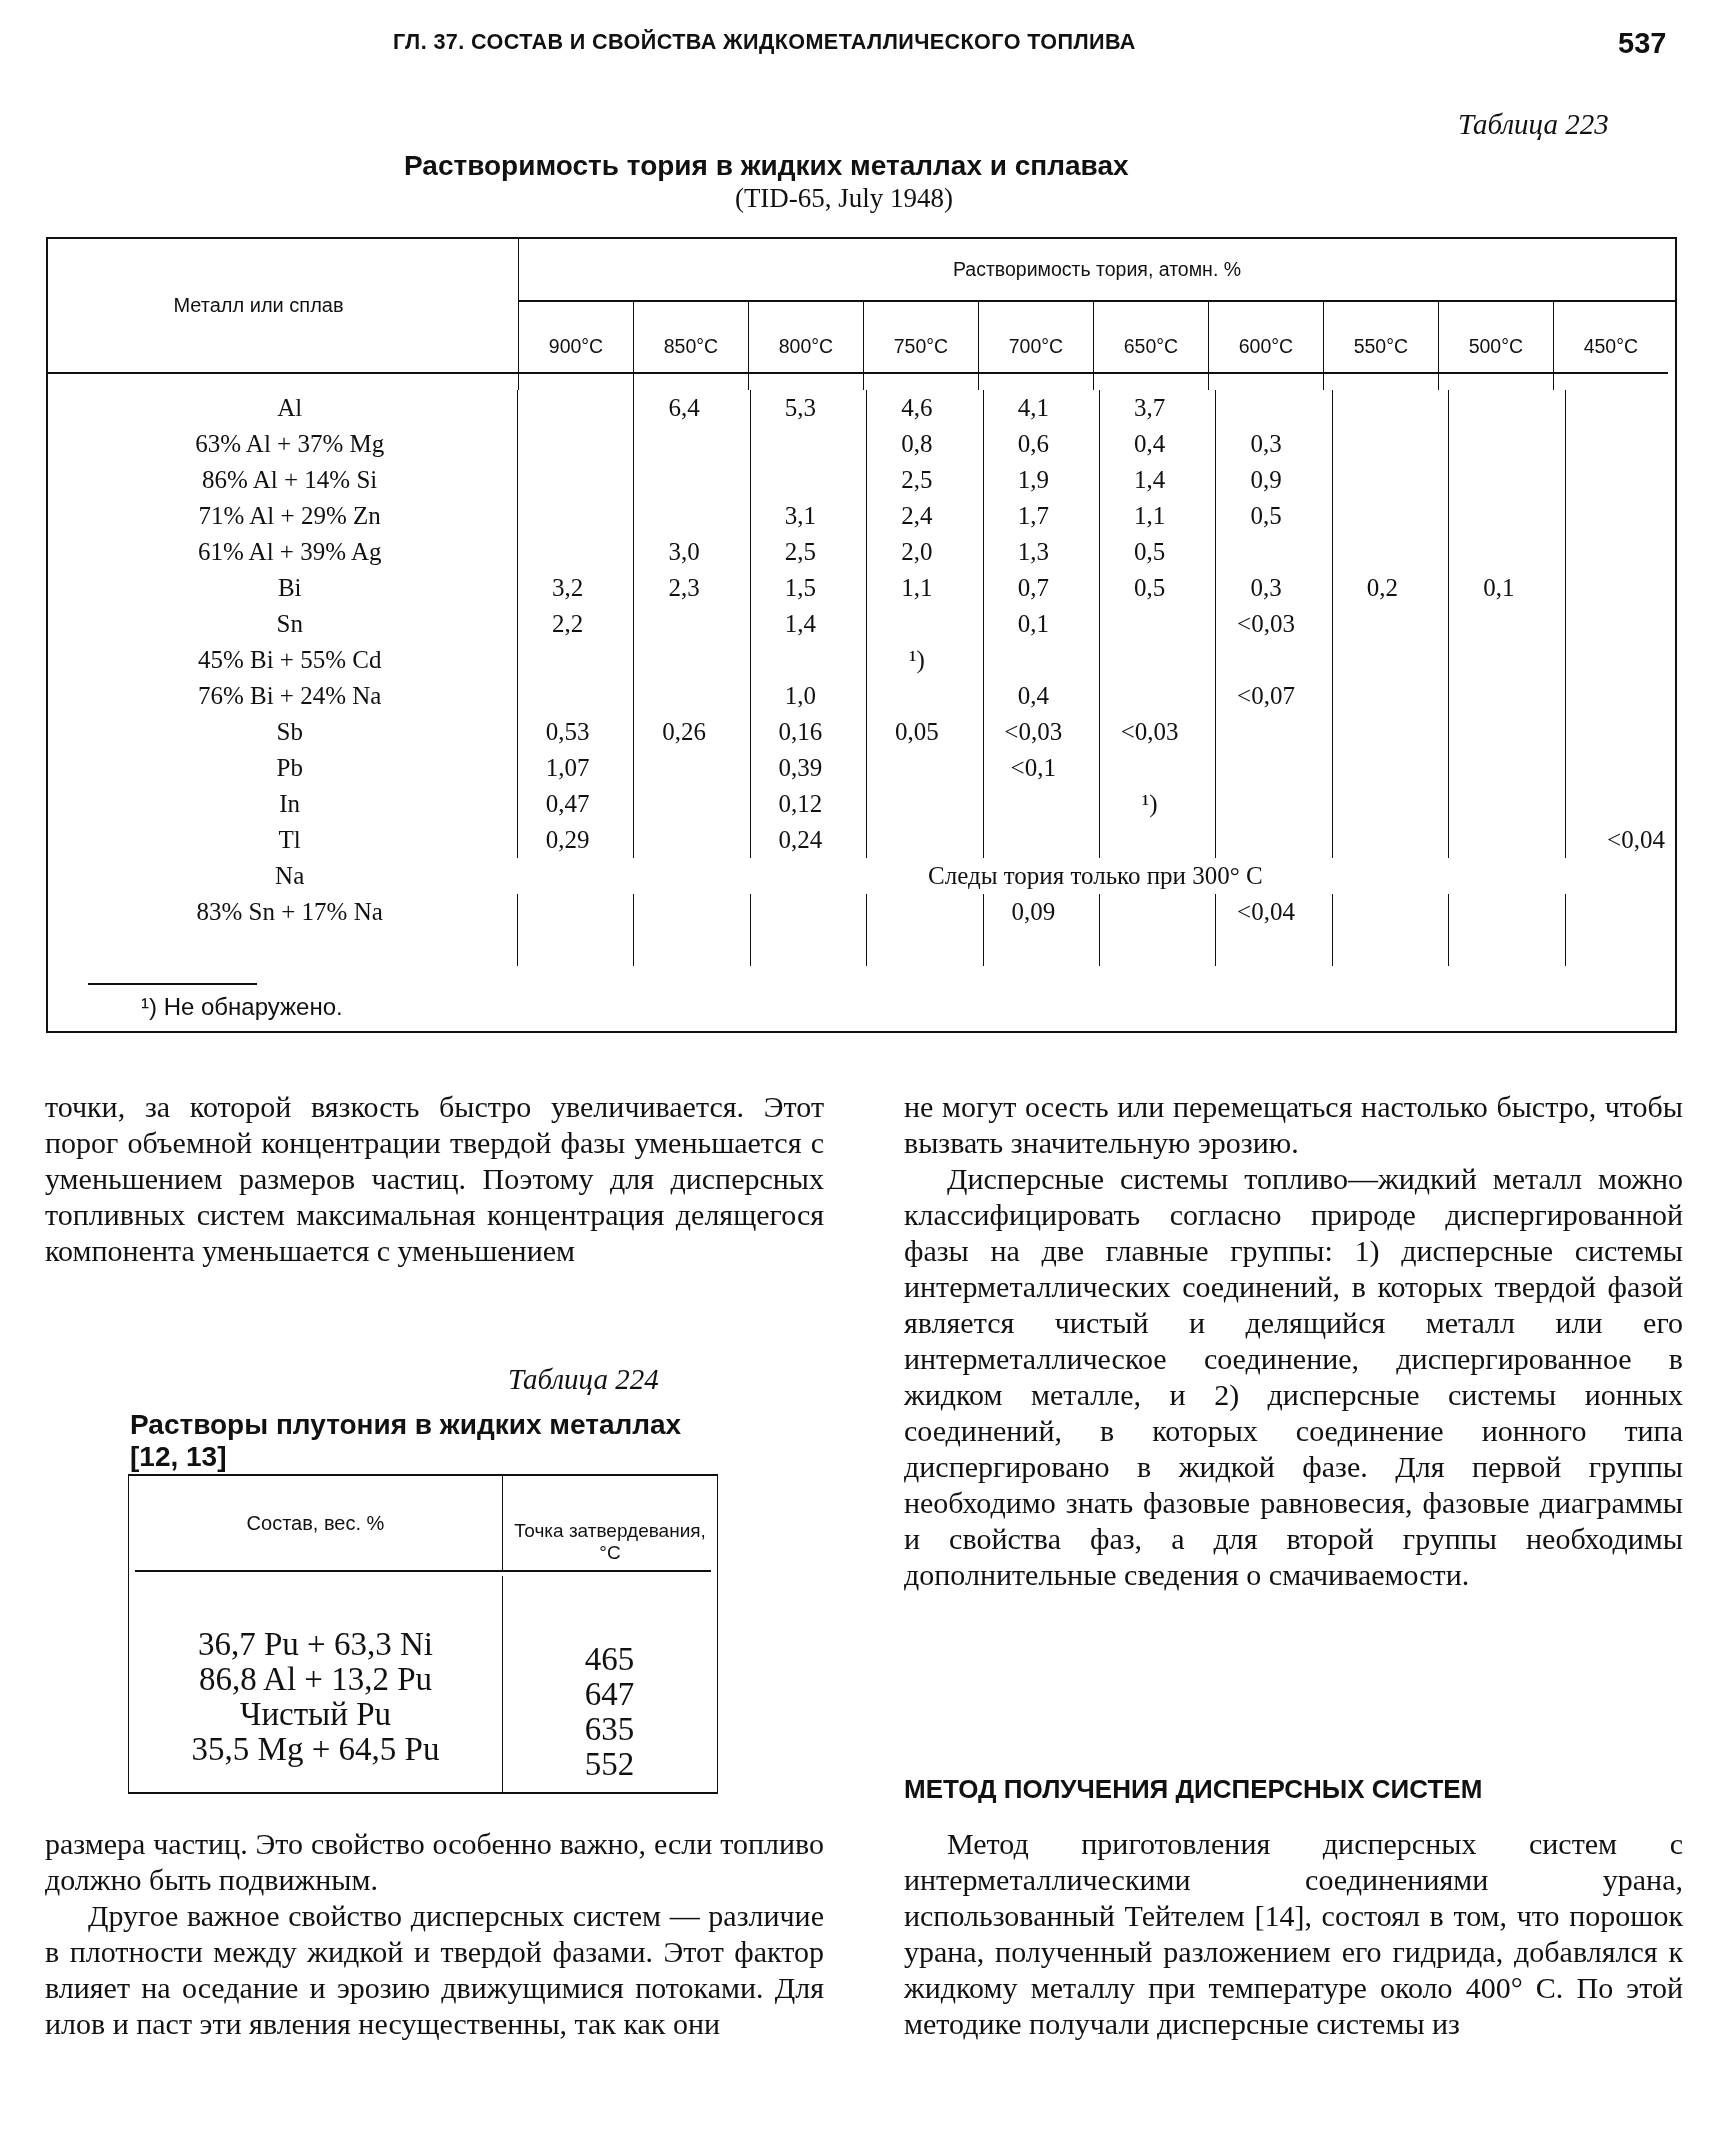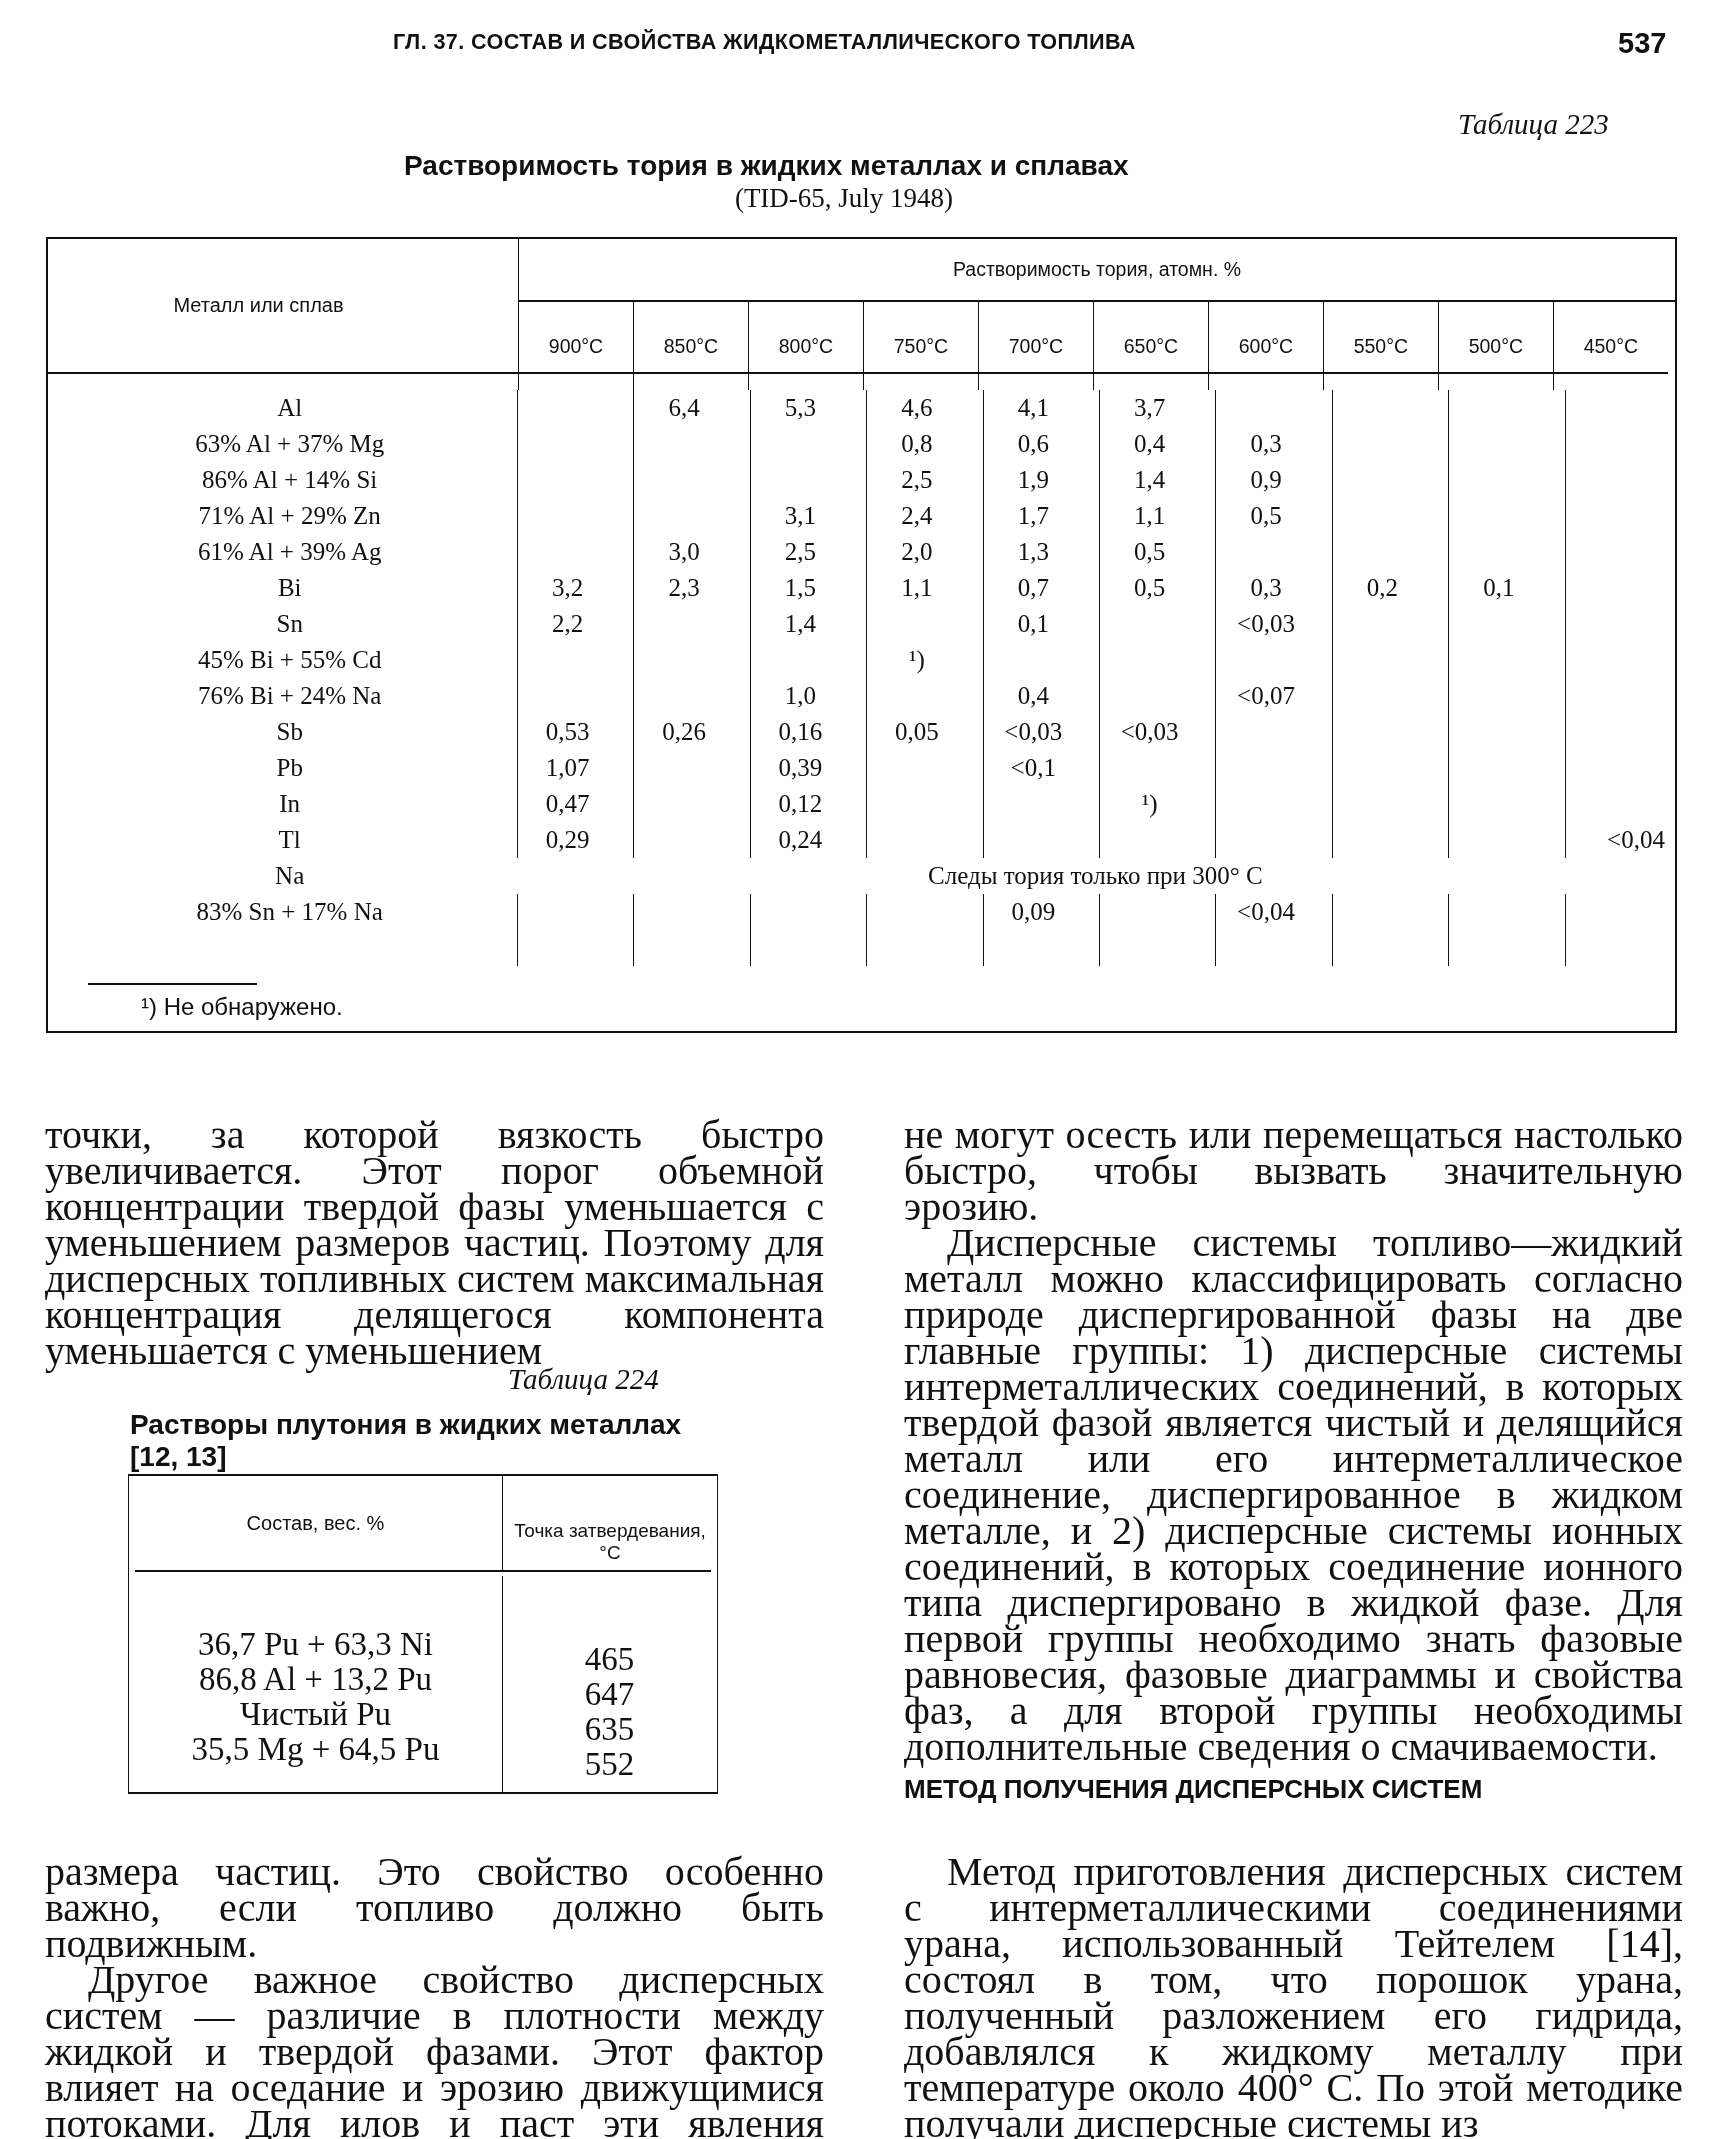--- a/index.html
+++ b/index.html
@@ -83,21 +83,21 @@
   #t223 .fn-rule {
     position: absolute; top: 744px; left: 40px; width: 169px; border-top: 2.2px solid #111;
   }
   #t223 .footnote {
     position: absolute; top: 754px; left: 72px;
     font-family: "Liberation Sans", "DejaVu Sans", sans-serif; font-size: 24px; margin-left: 21px;
   }
 
   
   .col {
-    position: absolute; font-size: 40px; line-height: 36px; text-align: justify; margin-top: 28px;
+    position: absolute; font-size: 30px; line-height: 36px; text-align: justify;
   }
   .col p { margin: 0; }
   .col p.indent { text-indent: 43px; }
   #col-left-top { top: 1089px; left: 45px; width: 779px; }
   #col-left-bottom { top: 1826px; left: 45px; width: 779px; }
   #col-right-top { top: 1089px; left: 904px; width: 779px; }
   #col-right-bottom { top: 1826px; left: 904px; width: 779px; }
 
   #t224-label { top: 1363px; left: 508px; }
   #t224-title { top: 1409px; left: 130px; width: 577px; }

